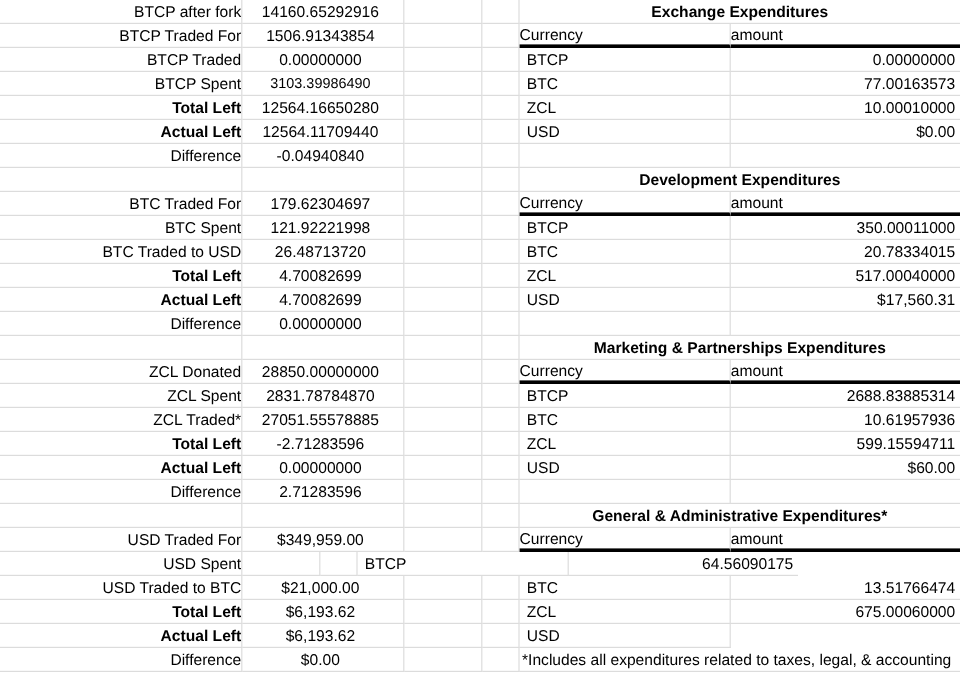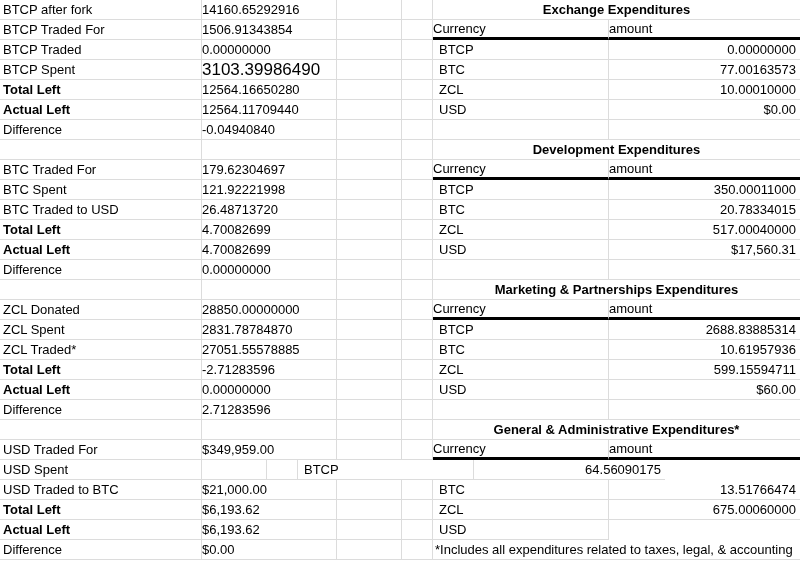--- a/index.html
+++ b/index.html
@@ -16,31 +16,31 @@
   }
   .sheet{width:800px;}
   .r{display:flex;height:20px;}
   .c{
     box-sizing:border-box;height:20px;
     border-right:1px solid var(--gridline);
     border-bottom:1px solid var(--gridline);
     font-size:13px;line-height:19px;color:var(--text);
     white-space:nowrap;overflow:hidden;
   }
-  .a{width:202px;padding-left:3px;}
-  .b{width:135px;text-align:left;padding-right:4px;}
+  .a{width:202px;padding-left:3px;text-align:right;}
+  .b{width:135px;text-align:center;padding-right:4px;}
   .cc{width:65px;}
   .d{width:31px;}
   .e{width:176px;padding-left:6px;}
   .f{width:191px;text-align:right;padding-right:4px;border-right:none;}
   .t{width:367px;text-align:center;font-weight:bold;border-right:none;}
   .h{text-align:left;padding-left:0;padding-right:0;
      border-bottom:3px solid var(--header-border);line-height:17px;}
   .bold{font-weight:bold;}
-  .big{font-size:17px;}
+  .big{font-size:12px;}
   .foot{width:367px;padding-left:2px;border-right:none;}
 </style>
 </head>
 <body>
 
 <div class="sheet">
 
   <div class="r">
     <div class="c a">BTCP after fork</div>
     <div class="c b">14160.65292916</div>

